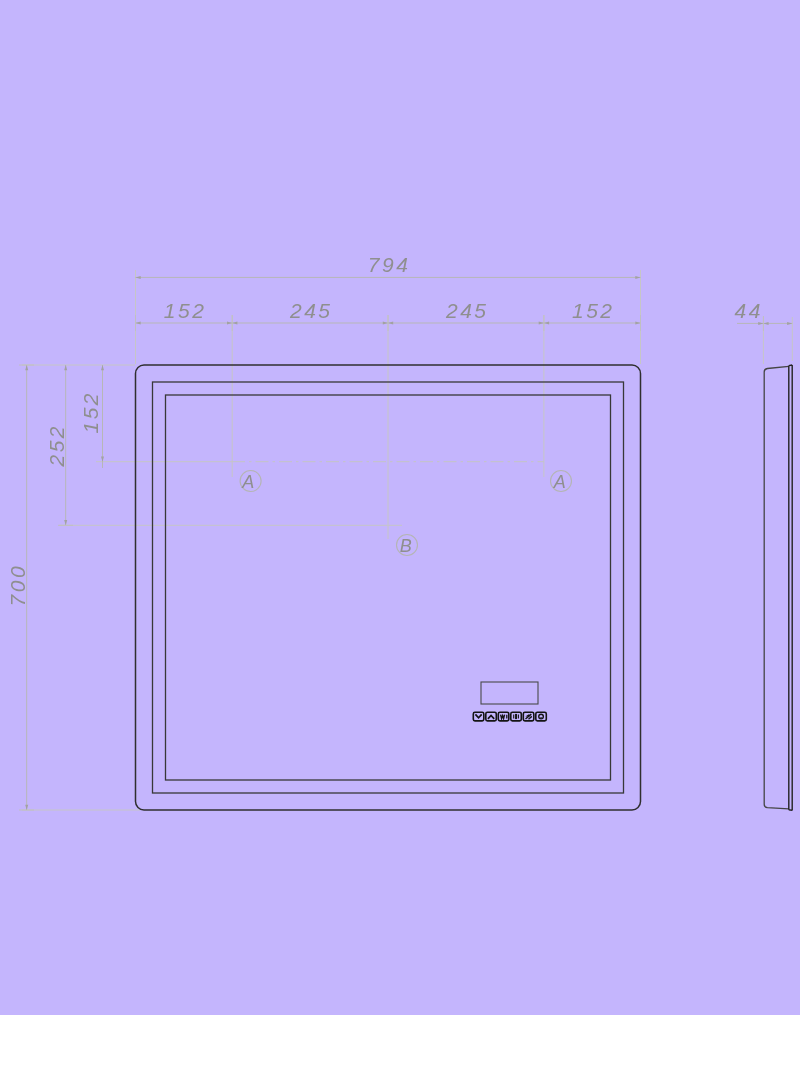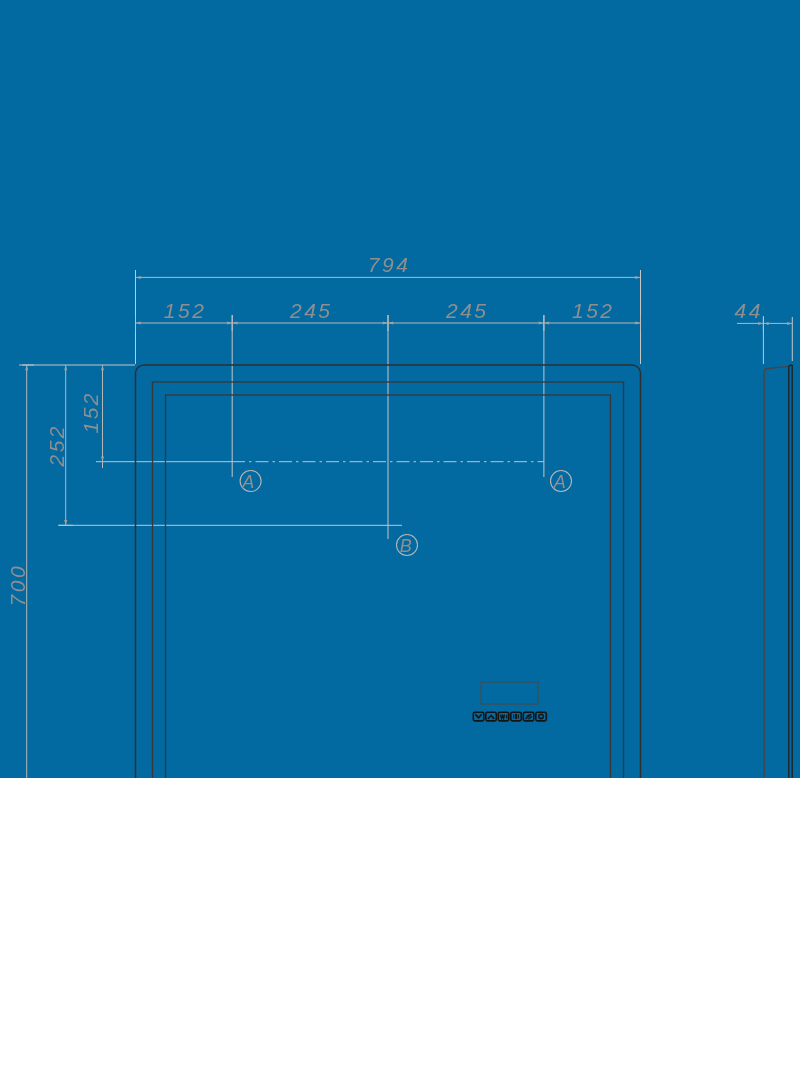--- a/index.html
+++ b/index.html
@@ -1,16 +1,16 @@
 <!DOCTYPE html>
 <html><head>
 <meta charset="utf-8">
 <style>
   html,body{margin:0;padding:0;background:#ffffff;}
-  .wrap{width:800px;height:778px;background:#0369a1;position:relative;overflow:hidden;}
+  .wrap{width:800px;height:1015px;background:#c4b5fd;position:relative;overflow:hidden;}
   text{font-family:"Liberation Sans", sans-serif;font-style:italic;fill:#8f8f8f;letter-spacing:2.5px;}
 </style>
 </head>
 <body>
 
 <div class="wrap">
 <svg width="800" height="1067" viewBox="0 0 800 1067" fill="none">
 
   <line x1="135.5" y1="270" x2="135.5" y2="364" stroke="#c6c6c6" stroke-width="1"></line>
 

